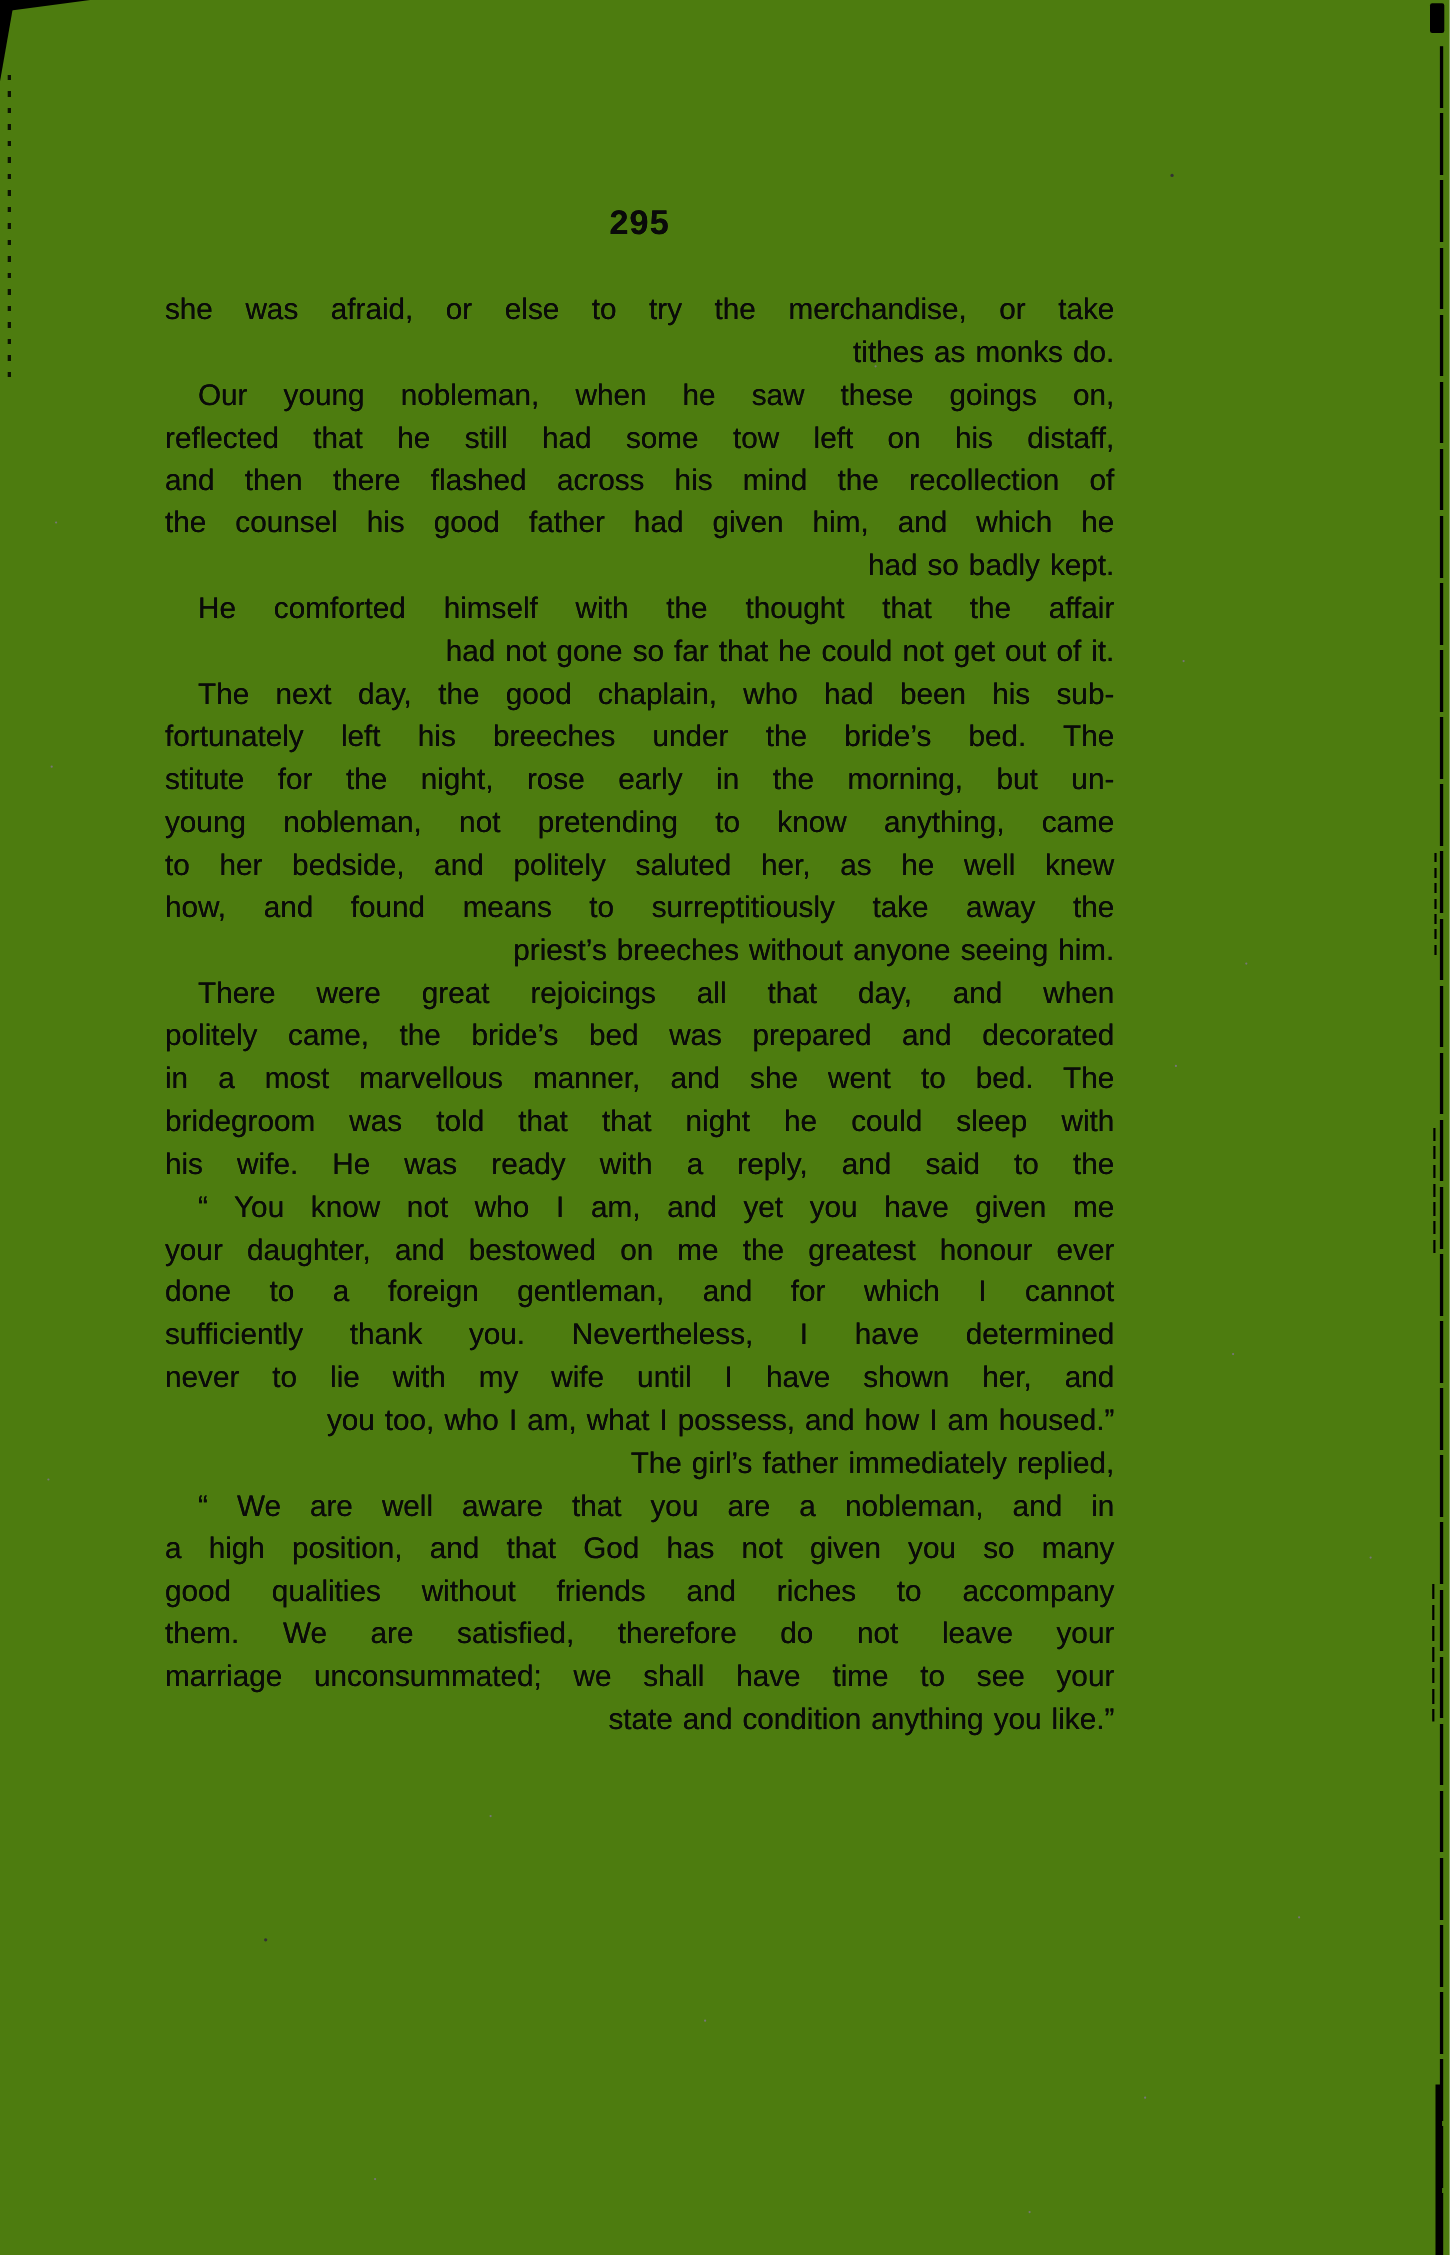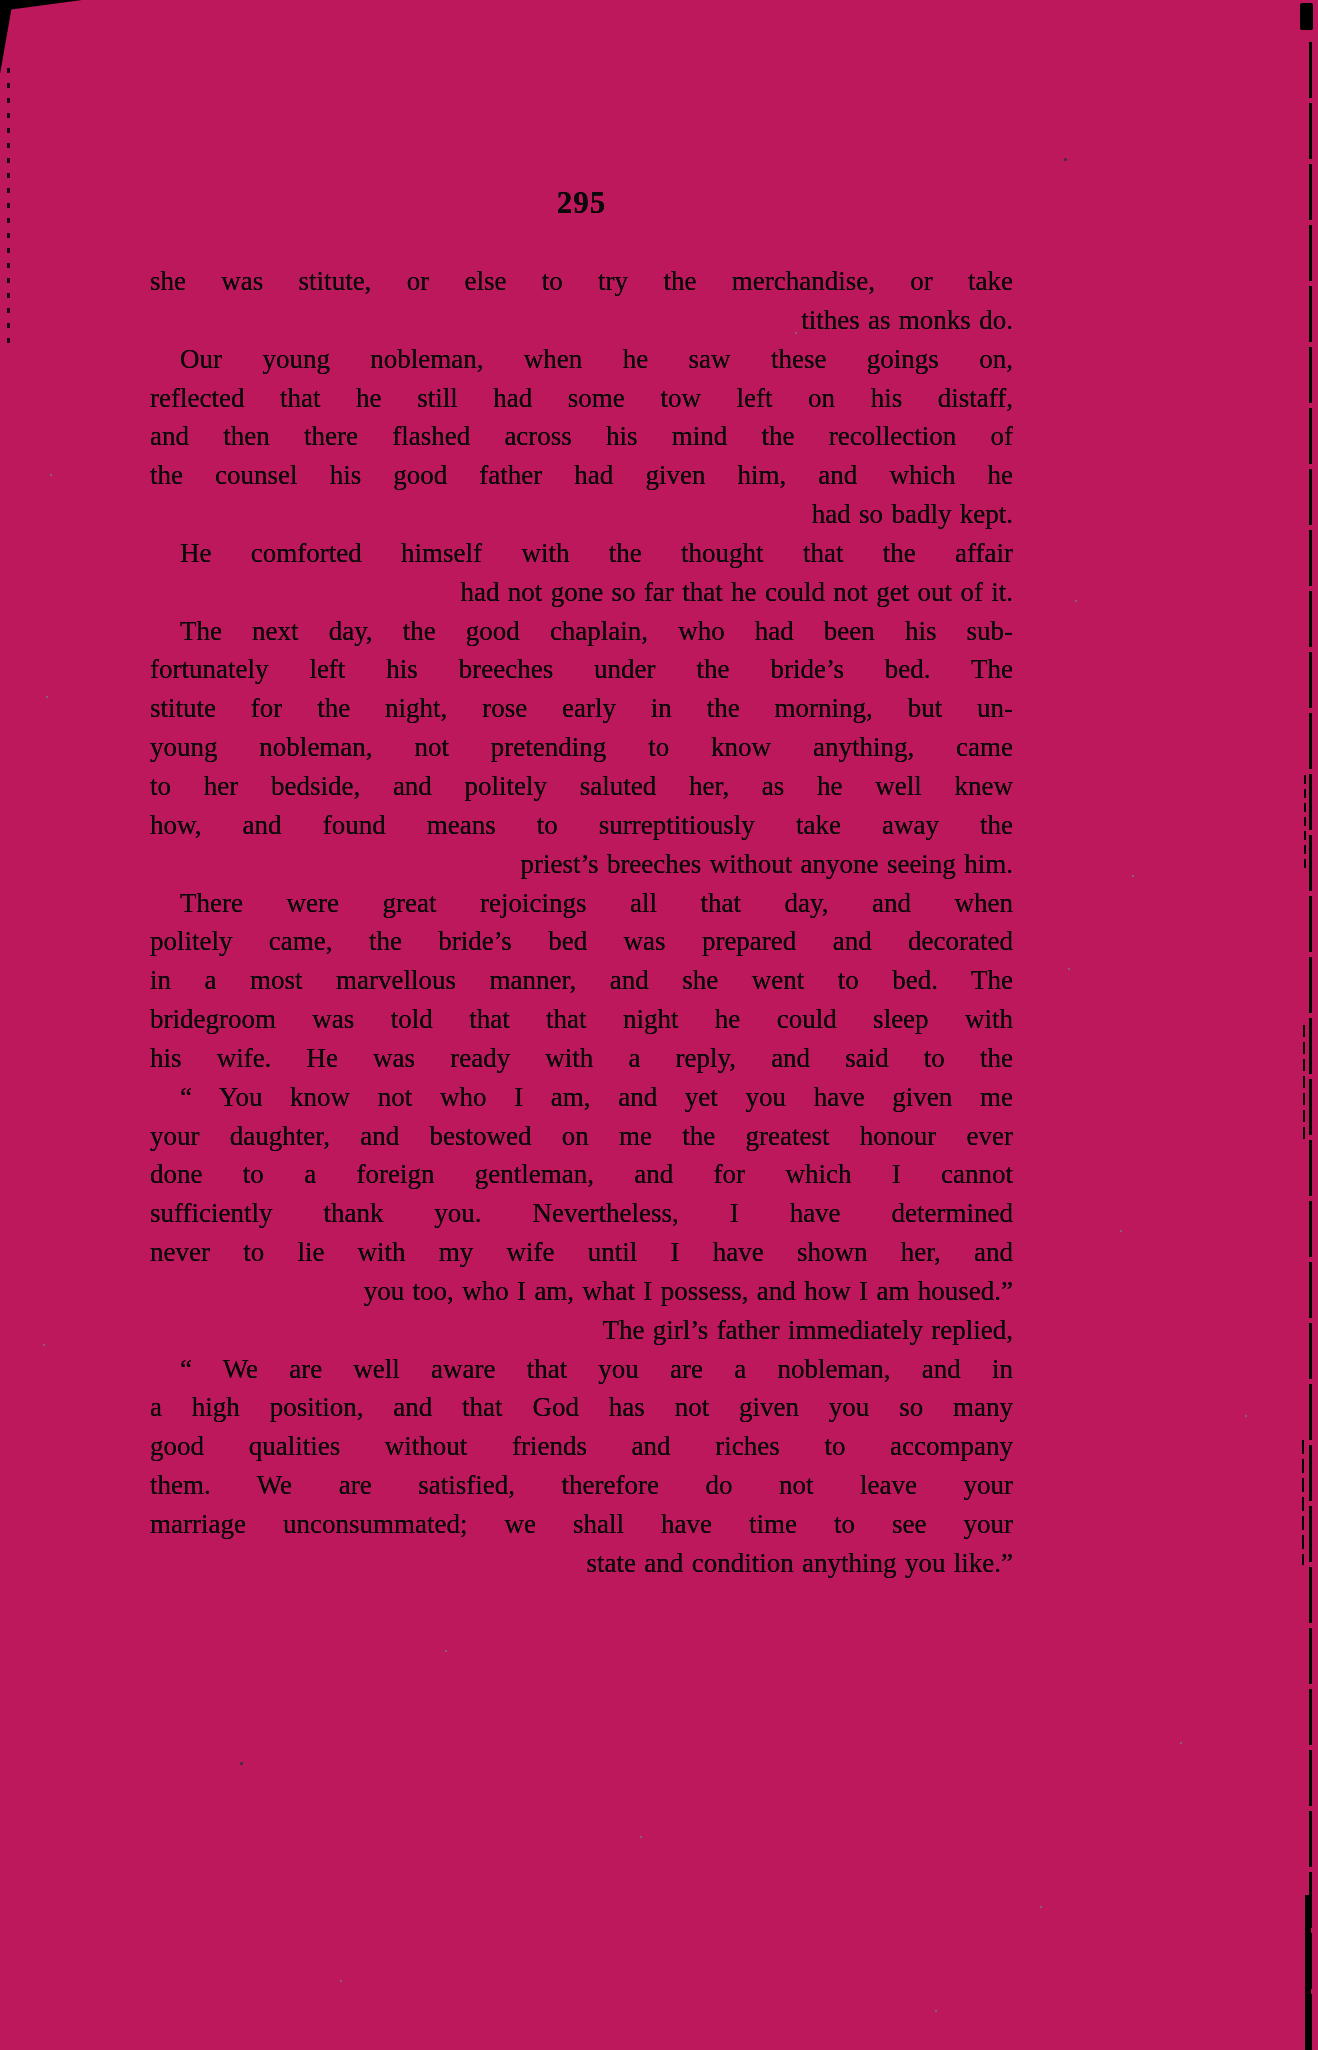--- a/index.html
+++ b/index.html
@@ -4,23 +4,23 @@
 <style>
   html, body {
     margin: 0;
     padding: 0;
     background: #ffffff;
   }
   .page {
     position: relative;
     width: 1318px;
     height: 2050px;
-    background: #be185d;
+    background: #4d7c0f;
     overflow: hidden;
-    font-family: Liberation Serif, serif;
+    font-family: Liberation Sans, sans-serif;
     color: #0a0a0a;
   }
   
   .page-number {
     position: absolute;
     left: 150px;
     top: 186px;
     width: 863px;
     text-align: center;
     font-size: 31px;
@@ -111,21 +111,21 @@
   .sp.f { width: 2px; height: 2px; background: #777; }
 </style>
 </head>
 <body>
 
 <div class="page">
 
   <div class="page-number">295</div>
 
   <div class="body-text">
-      <div class="line just">she was stitute, or else to try the merchandise, or take</div>
+      <div class="line just">she was afraid, or else to try the merchandise, or take</div>
       <div class="line">tithes as monks do.</div>
       <div class="line just ind">Our young nobleman, when he saw these goings on,</div>
       <div class="line just">reflected that he still had some tow left on his distaff,</div>
       <div class="line just">and then there flashed across his mind the recollection of</div>
       <div class="line just">the counsel his good father had given him, and which he</div>
       <div class="line">had so badly kept.</div>
       <div class="line just ind">He comforted himself with the thought that the affair</div>
       <div class="line">had not gone so far that he could not get out of it.</div>
       <div class="line just ind">The next day, the good chaplain, who had been his sub-</div>
       <div class="line just">fortunately left his breeches under the bride’s bed.  The</div>

